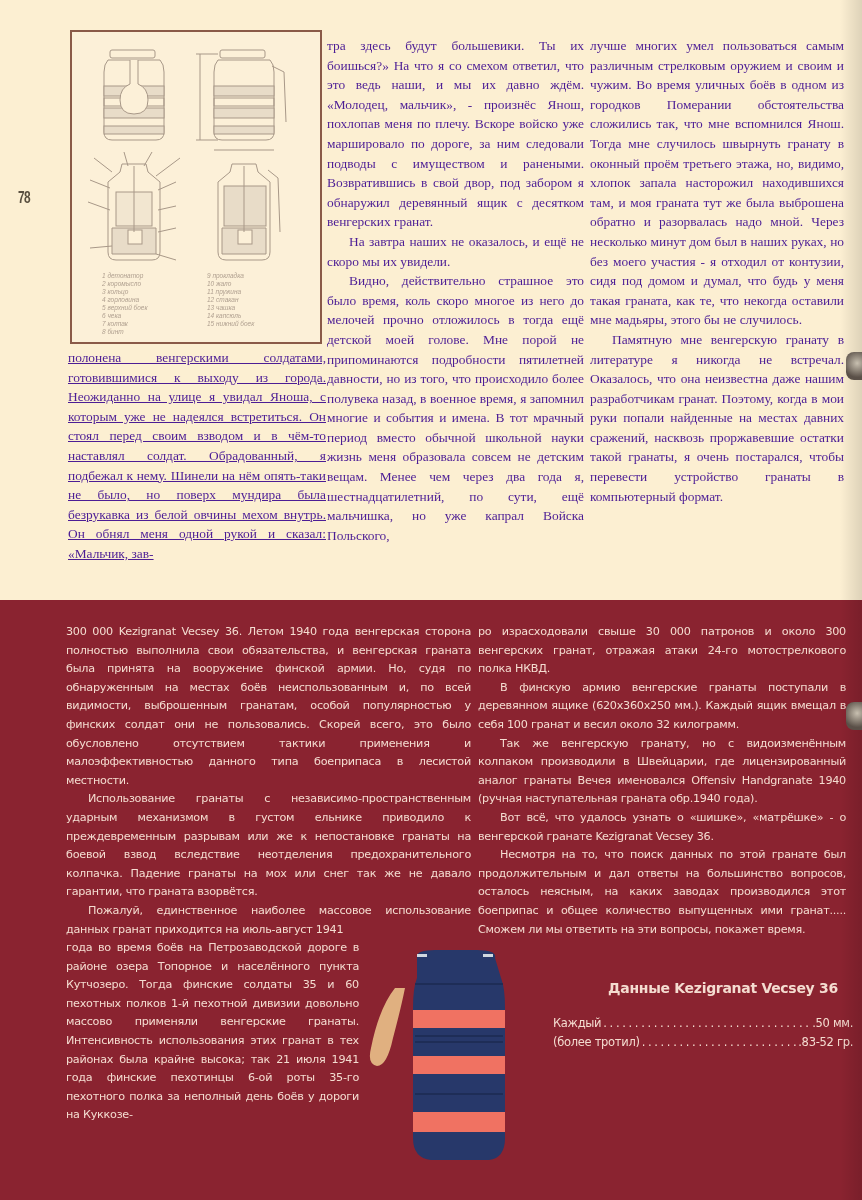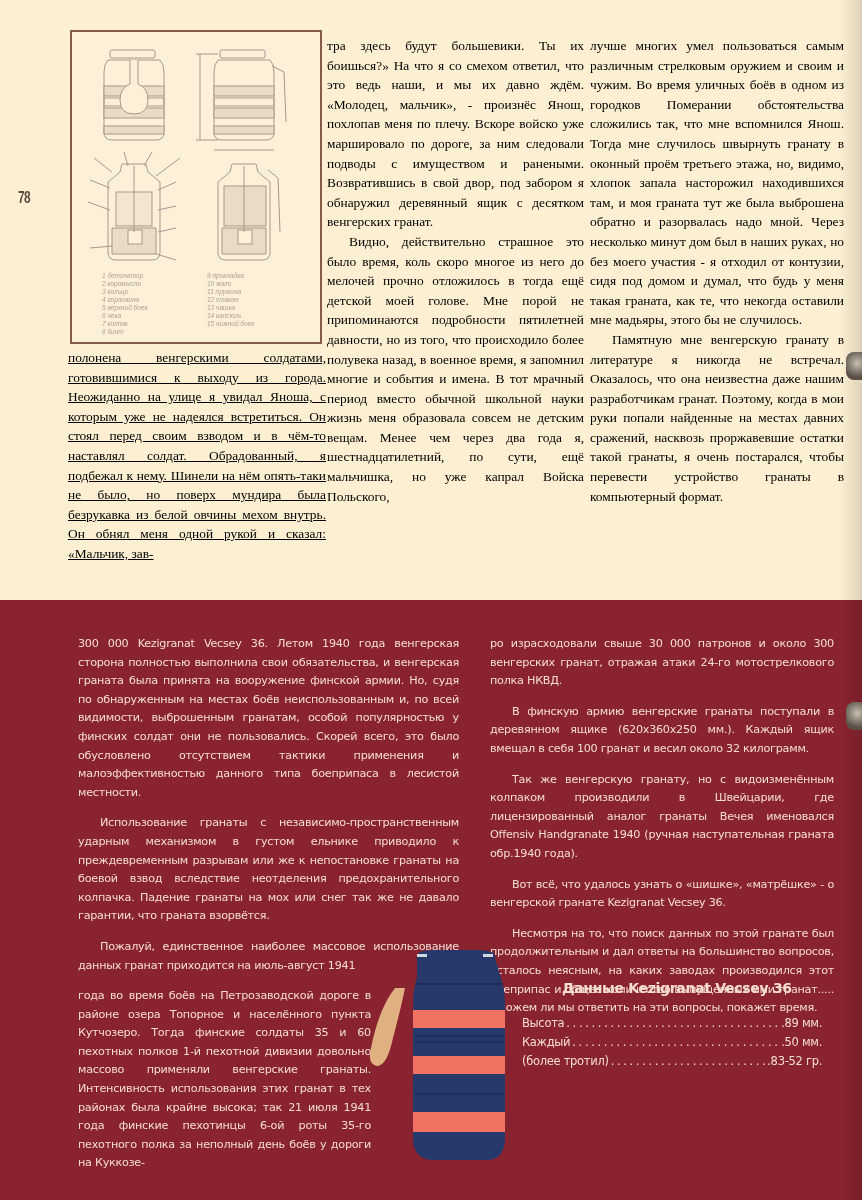--- a/index.html
+++ b/index.html
@@ -6,35 +6,35 @@
   body { width: 862px; height: 1200px; position: relative; overflow: hidden; background: #fcefd1; font-family: "Liberation Serif", serif; }
   .page-top { position: absolute; left: 0; top: 0; width: 862px; height: 600px; background: #fcefd2; }
   .page-bottom { position: absolute; left: 0; top: 600px; width: 862px; height: 600px; background: #8a2330; }
   .gutter { position: absolute; right: 0; top: 0; width: 22px; height: 1200px; background: linear-gradient(to right, rgba(0,0,0,0), rgba(0,0,0,0.12)); }
   .page-number { position: absolute; left: 18px; top: 188px; font-family: "Liberation Sans", sans-serif; font-size: 17px; font-weight: bold; color: #5a5040; letter-spacing: -1px; transform: scaleX(0.7); transform-origin: left; }
 
   .figure { position: absolute; left: 70px; top: 30px; width: 252px; height: 314px; border: 2px solid #8a5a48; box-sizing: border-box; background: #fcf0d8; }
   .figure svg { position: absolute; left: 0; top: 0; }
   .legend { position: absolute; left: 30px; top: 240px; width: 210px; font-family: "Liberation Sans", sans-serif; font-style: italic; font-size: 6.5px; color: #b0a090; display: grid; grid-template-columns: 105px 105px; row-gap: 0px; line-height: 8px; }
 
-  .col { position: absolute; font-size: 13.4px; line-height: 19.6px; color: #000000; text-align: justify; }
+  .col { position: absolute; font-size: 13.4px; line-height: 19.6px; color: #4c1d95; text-align: justify; }
   .col p { margin: 0; }
   .col p.indent { text-indent: 22px; }
   #col1 { left: 68px; top: 348px; width: 258px; text-decoration: underline; }
   #col2 { left: 327px; top: 36px; width: 257px; }
   #col3 { left: 590px; top: 36px; width: 254px; }
 
   .bcol { position: absolute; font-family: "DejaVu Sans", sans-serif; font-size: 11.2px; line-height: 18.6px; color: #f4dcd0; text-align: justify; letter-spacing: -0.25px; }
-  .bcol p { margin: 12px; }
+  .bcol p { margin: 0; }
   .bcol p.indent { text-indent: 22px; }
   #bcol1 { left: 66px; top: 623px; width: 405px; }
   #bcol2 { left: 478px; top: 623px; width: 368px; }
   .narrow { width: 293px; }
 
-  .specs { position: absolute; left: 522px; top: 980px; width: 300px; font-family: "DejaVu Sans", sans-serif; color: #f4dcd0; }
+  .specs { position: absolute; left: 553px; top: 980px; width: 300px; font-family: "DejaVu Sans", sans-serif; color: #f4dcd0; text-align: center; }
   .specs-title { font-size: 14px; font-weight: bold; margin-left: 40px; margin-bottom: 18px; letter-spacing: -0.3px; }
   .spec-row { display: flex; font-size: 11.5px; line-height: 19px; letter-spacing: -0.3px; }
   .spec-label { white-space: nowrap; }
   .spec-dots { flex: 1; overflow: hidden; white-space: nowrap; margin: 0 2px; }
   .spec-dots::before { content: ". . . . . . . . . . . . . . . . . . . . . . . . . . . . . . . . . . . . . . . . . . . . . . ."; letter-spacing: -0.5px; }
   .spec-value { white-space: nowrap; }
 
   .grenade { position: absolute; left: 365px; top: 948px; width: 150px; height: 220px; }
   .ring { position: absolute; right: 0; width: 16px; height: 28px; border-radius: 8px 0 0 8px; background: radial-gradient(circle at 70% 40%, #c8c0b0, #5a5048 70%); }
 </style>
@@ -123,20 +123,21 @@
     <span>8  бинт</span>
   </div>
 </div>
 
 <div class="col" id="col1">
   <p>полонена венгерскими солдатами, готовившимися к выходу из города. Неожиданно на улице я увидал Яноша, с которым уже не надеялся встретиться. Он стоял перед своим взводом и в чём-то наставлял солдат. Обрадованный, я подбежал к нему. Шинели на нём опять-таки не было, но поверх мундира была безрукавка из белой овчины мехом внутрь. Он обнял меня одной рукой и сказал: «Мальчик, зав-</p>
 </div>
 
 <div class="col" id="col2">
   <p>тра здесь будут большевики. Ты их боишься?» На что я со смехом ответил, что это ведь наши, и мы их давно ждём. «Молодец, мальчик», - произнёс Янош, похлопав меня по плечу. Вскоре войско уже маршировало по дороге, за ним следовали подводы с имуществом и ранеными. Возвратившись в свой двор, под забором я обнаружил деревянный ящик с десятком венгерских гранат.</p>
+  <p class="indent">На завтра наших не оказалось, и ещё не скоро мы их увидели.</p>
   <p class="indent">Видно, действительно страшное это было время, коль скоро многое из него до мелочей прочно отложилось в тогда ещё детской моей голове. Мне порой не припоминаются подробности пятилетней давности, но из того, что происходило более полувека назад, в военное время, я запомнил многие и события и имена. В тот мрачный период вместо обычной школьной науки жизнь меня образовала совсем не детским вещам. Менее чем через два года я, шестнадцатилетний, по сути, ещё мальчишка, но уже капрал Войска Польского,</p>
 </div>
 
 <div class="col" id="col3">
   <p>лучше многих умел пользоваться самым различным стрелковым оружием и своим и чужим. Во время уличных боёв в одном из городков Померании обстоятельства сложились так, что мне вспомнился Янош. Тогда мне случилось швырнуть гранату в оконный проём третьего этажа, но, видимо, хлопок запала насторожил находившихся там, и моя граната тут же была выброшена обратно и разорвалась надо мной. Через несколько минут дом был в наших руках, но без моего участия - я отходил от контузии, сидя под домом и думал, что будь у меня такая граната, как те, что некогда оставили мне мадьяры, этого бы не случилось.</p>
   <p class="indent">Памятную мне венгерскую гранату в литературе я никогда не встречал. Оказалось, что она неизвестна даже нашим разработчикам гранат. Поэтому, когда в мои руки попали найденные на местах давних сражений, насквозь проржавевшие остатки такой гранаты, я очень постарался, чтобы перевести устройство гранаты в компьютерный формат.</p>
 </div>
 
 <div class="bcol" id="bcol1">
   <p>300 000 Kezigranat Vecsey 36. Летом 1940 года венгерская сторона полностью выполнила свои обязательства, и венгерская граната была принята на вооружение финской армии. Но, судя по обнаруженным на местах боёв неиспользованным и, по всей видимости, выброшенным гранатам, особой популярностью у финских солдат они не пользовались. Скорей всего, это было обусловлено отсутствием тактики применения и малоэффективностью данного типа боеприпаса в лесистой местности.</p>
@@ -165,25 +166,20 @@
     <line x1="50" y1="88" x2="138" y2="88" stroke="#1c2a52" stroke-width="1.5"></line>
     <line x1="50" y1="94" x2="138" y2="94" stroke="#1c2a52" stroke-width="1.5"></line>
     <line x1="50" y1="146" x2="138" y2="146" stroke="#1c2a52" stroke-width="1.5"></line>
     <line x1="50" y1="36" x2="138" y2="36" stroke="#1c2a52" stroke-width="1.5"></line>
   </svg>
 </div>
 
 <div class="specs">
   <div class="specs-title">Данные Kezigranat Vecsey 36</div>
   <div class="spec-row">
-    <span class="spec-label">Высота</span>
-    <span class="spec-dots"></span>
-    <span class="spec-value">.89 мм.</span>
-  </div>
-  <div class="spec-row">
     <span class="spec-label">Каждый</span>
     <span class="spec-dots"></span>
     <span class="spec-value">.50 мм.</span>
   </div>
   <div class="spec-row">
     <span class="spec-label">(более тротил)</span>
     <span class="spec-dots"></span>
     <span class="spec-value">.83-52 гр.</span>
   </div>
 </div>

